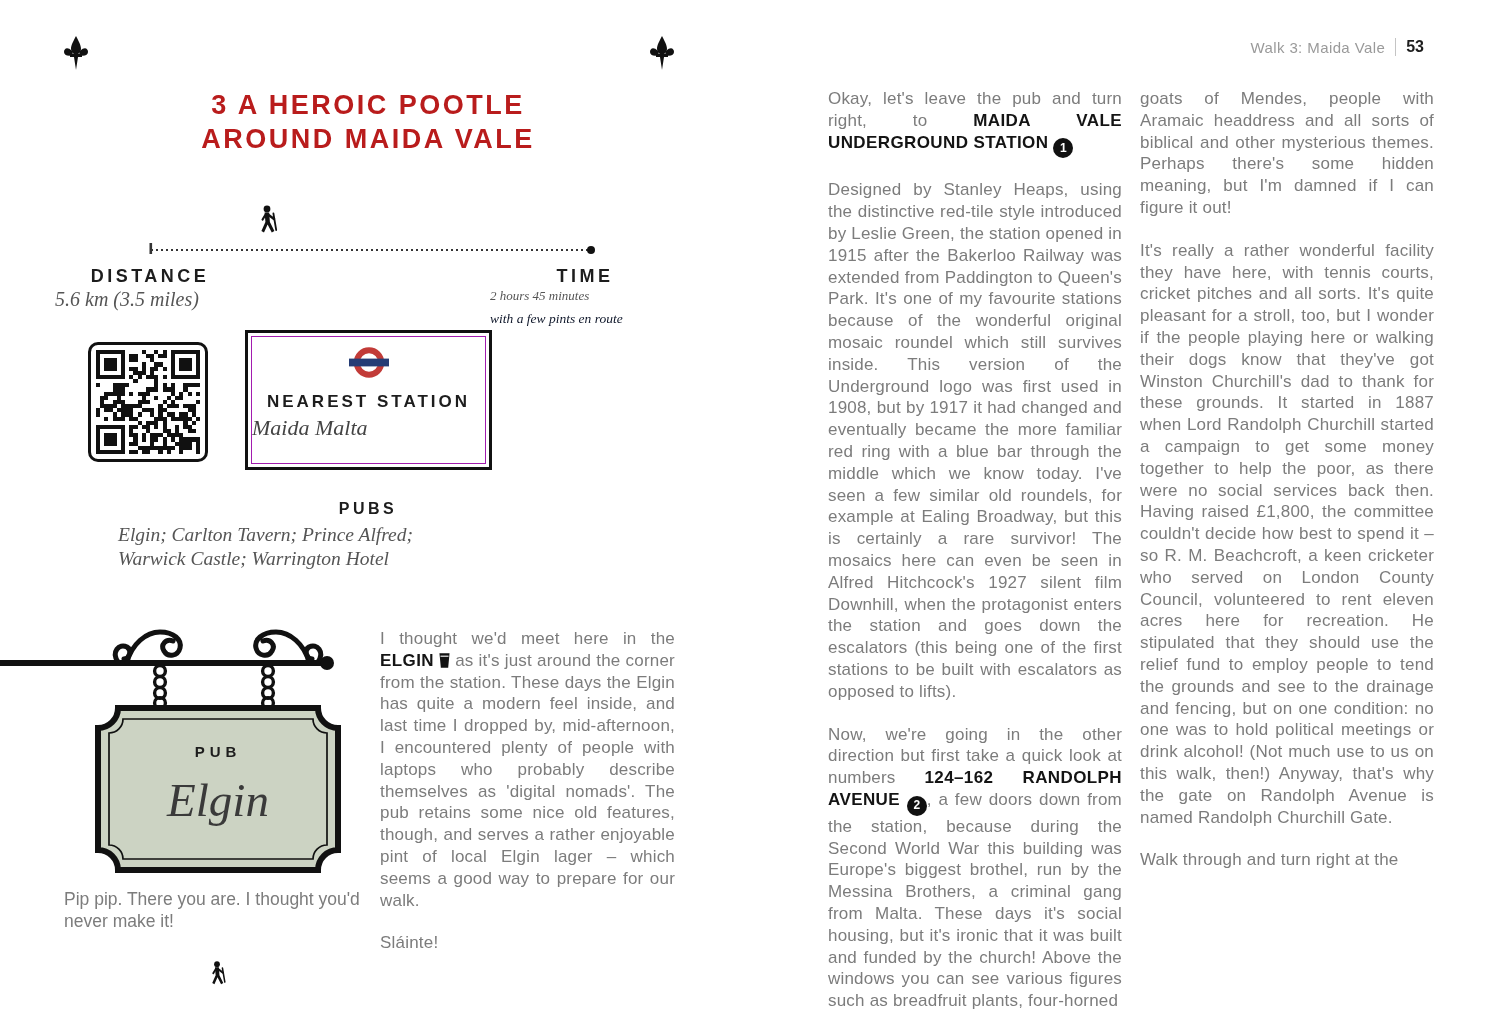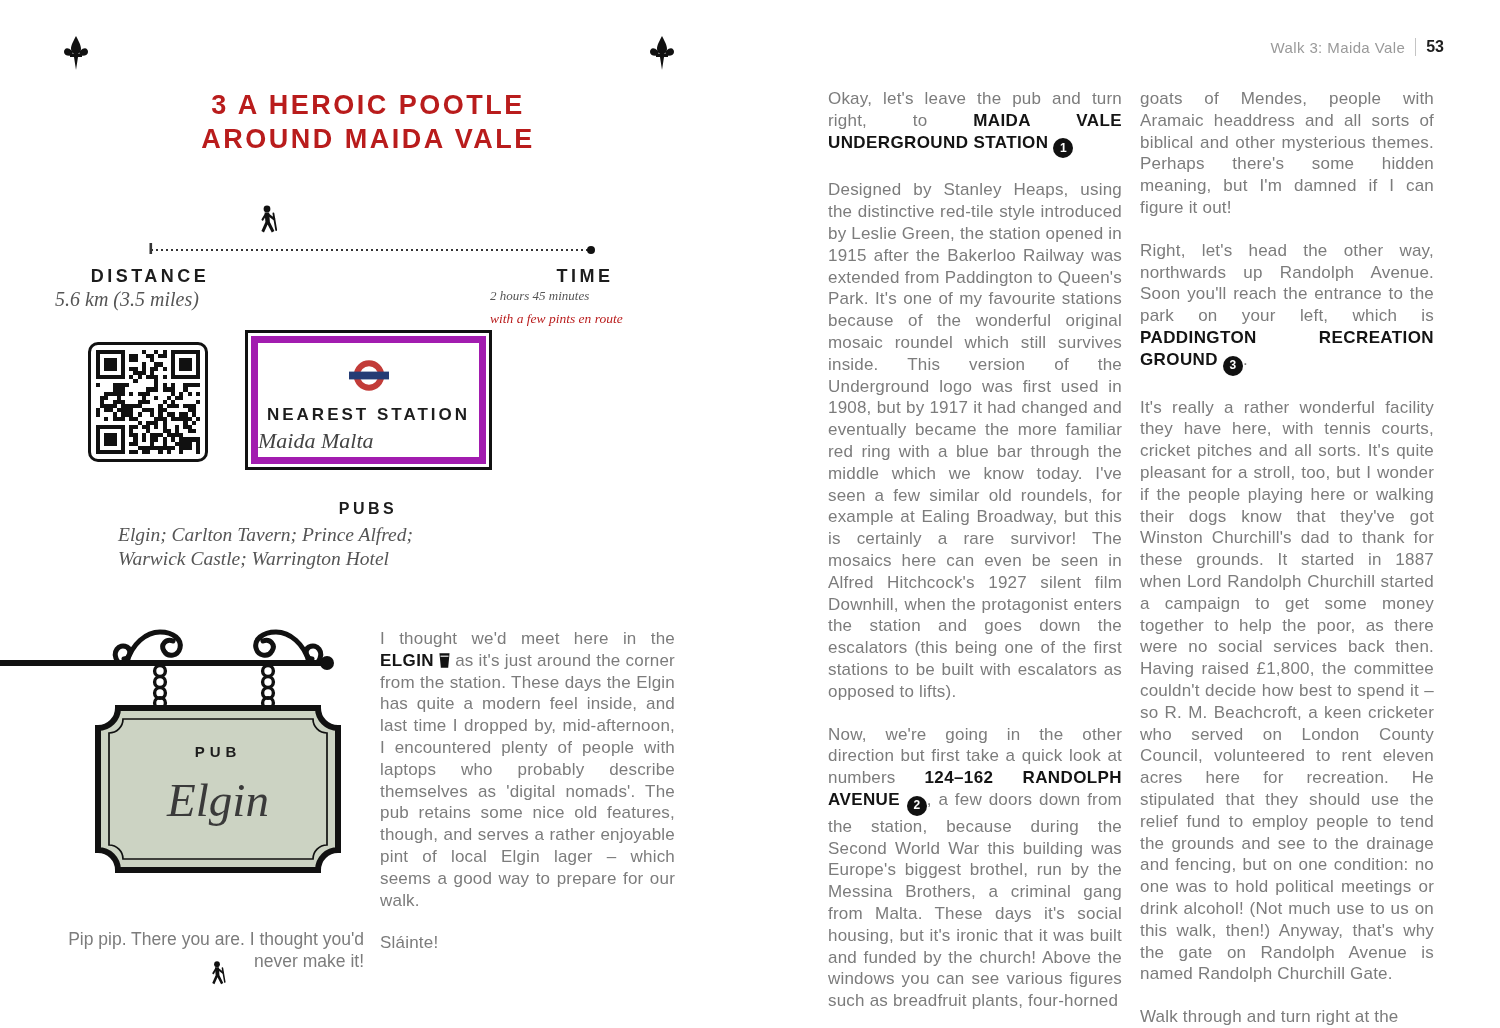--- a/index.html
+++ b/index.html
@@ -44,32 +44,32 @@
   .qr-box {
     left:88px; top:342px; width:120px; height:120px;
     border:3px solid #111; border-radius:10px; padding:5px; background:#fff;
   }
   .station-box {
     left:245px; top:330px; width:247px; height:140px;
     border:3px solid #111; background:#fff;
   }
   .station-inner {
     position:absolute; left:3px; top:3px; right:3px; bottom:3px;
-    border:7px solid #a21caf; text-align:center; padding-top:16px;
+    border:1px solid #a21caf; text-align:center; padding-top:9px;
   }
   .station-label { font-size:17px; letter-spacing:3px; margin-top:9px; }
   .station-value { font-size:22px; color:#444; margin-top:3px; }
 
   .intro-block { left:380px; top:628px; width:295px; }
   .pip-block { left:64px; top:888px; width:300px; font-size:17.5px;
-    line-height:22px; color:#7c7c7c; text-align:right;margin-top:40px; }
+    line-height:22px; color:#7c7c7c; text-align:left; }
 
   
   .page-head {
-    right:56px; top:38px; display:flex; align-items:center; gap:10px;margin-left:20px;
+    right:76px; top:38px; display:flex; align-items:center; gap:10px;margin-left:20px;
   }
   .page-head .walkname { font-size:15px; color:#9a9a9a; letter-spacing:.4px; }
   .page-head .divider { width:1px; height:18px; background:#c4c4c4; }
   .page-head .pagenum { font-size:16px; color:#1d1d1d; font-weight:bold;text-align:right; }
   .col { top:88px; width:294px; }
   #col1 { left:828px; }
   #col2 { left:1140px; }
 </style>
 </head>
 <body>
@@ -106,21 +106,21 @@
       <path d="M16 10.5 L22 15" stroke="#111" stroke-width="2.4" stroke-linecap="round"></path>
       <path d="M13.6 10.5 L10.6 15.5" stroke="#111" stroke-width="2.2" stroke-linecap="round"></path>
       <line x1="21.4" y1="9.5" x2="24.2" y2="26" stroke="#111" stroke-width="1.8" stroke-linecap="round"></line>
     </g>
   </svg>
 
   <div class="abs small-caps-head" style="left:75px;top:266px;width:150px">DISTANCE</div>
   <div class="abs serif-it" style="left:55px;top:288px;width:190px;font-size:20px">5.6 km (3.5 miles)</div>
   <div class="abs small-caps-head" style="left:510px;top:266px;width:150px">TIME</div>
   <div class="abs serif-it" style="left:490px;top:288px;width:190px;font-size:13px">2 hours 45 minutes</div>
-  <div class="abs serif-it" style="left:490px;top:311px;width:190px;font-size:13.5px;color:#b91c1c">with a few pints en route</div>
+  <div class="abs serif-it" style="left:490px;top:311px;width:190px;font-size:13.5px;color:#0f172a">with a few pints en route</div>
 
   <div class="abs qr-box">
     <svg id="qr-svg" width="104" height="104" viewBox="0 0 25 25" shape-rendering="crispEdges">
         <rect x="0" y="0" width="1" height="1" fill="#111"></rect>
         <rect x="1" y="0" width="1" height="1" fill="#111"></rect>
         <rect x="2" y="0" width="1" height="1" fill="#111"></rect>
         <rect x="3" y="0" width="1" height="1" fill="#111"></rect>
         <rect x="4" y="0" width="1" height="1" fill="#111"></rect>
         <rect x="5" y="0" width="1" height="1" fill="#111"></rect>
         <rect x="6" y="0" width="1" height="1" fill="#111"></rect>
@@ -501,18 +501,17 @@
     <span class="pagenum">53</span>
   </div>
 
   <div id="col1" class="abs col body-text">
       <p><span>Okay, let's leave the pub and turn right, to </span><span class="b">MAIDA VALE UNDERGROUND STATION</span><span> </span><span class="marker">1</span></p>
       <p><span>Designed by Stanley Heaps, using the distinctive red-tile style introduced by Leslie Green, the station opened in 1915 after the Bakerloo Railway was extended from Paddington to Queen's Park. It's one of my favourite stations because of the wonderful original mosaic roundel which still survives inside. This version of the Underground logo was first used in 1908, but by 1917 it had changed and eventually became the more familiar red ring with a blue bar through the middle which we know today. I've seen a few similar old roundels, for example at Ealing Broadway, but this is certainly a rare survivor! The mosaics here can even be seen in Alfred Hitchcock's 1927 silent film </span><span class="i">Downhill</span><span>, when the protagonist enters the station and goes down the escalators (this being one of the first stations to be built with escalators as opposed to lifts).</span></p>
       <p><span>Now, we're going in the other direction but first take a quick look at numbers </span><span class="b">124–162 RANDOLPH AVENUE</span><span> </span><span class="marker">2</span><span>, a few doors down from the station, because during the Second World War this building was Europe's biggest brothel, run by the Messina Brothers, a criminal gang from Malta. These days it's social housing, but it's ironic that it was built and funded by the church! Above the windows you can see various figures such as breadfruit plants, four-horned</span></p>
     </div>
   <div id="col2" class="abs col body-text">
       <p><span>goats of Mendes, people with Aramaic headdress and all sorts of biblical and other mysterious themes. Perhaps there's some hidden meaning, but I'm damned if I can figure it out!</span></p>
-      <p><span>Right, let's head the other way, northwards up Randolph Avenue. Soon you'll reach the entrance to the park on your left, which is </span><span class="b">PADDINGTON RECREATION GROUND</span><span> </span><span class="marker">3</span><span>.</span></p>
       <p><span>It's really a rather wonderful facility they have here, with tennis courts, cricket pitches and all sorts. It's quite pleasant for a stroll, too, but I wonder if the people playing here or walking their dogs know that they've got Winston Churchill's dad to thank for these grounds. It started in 1887 when Lord Randolph Churchill started a campaign to get some money together to help the poor, as there were no social services back then. Having raised £1,800, the committee couldn't decide how best to spend it – so R. M. Beachcroft, a keen cricketer who served on London County Council, volunteered to rent eleven acres here for recreation. He stipulated that they should use the relief fund to employ people to tend the grounds and see to the drainage and fencing, but on one condition: no one was to hold political meetings or drink alcohol! (Not much use to us on this walk, then!) Anyway, that's why the gate on Randolph Avenue is named Randolph Churchill Gate.</span></p>
       <p><span>Walk through and turn right at the</span></p>
     </div>
 
 </div>
 
 </body></html>

